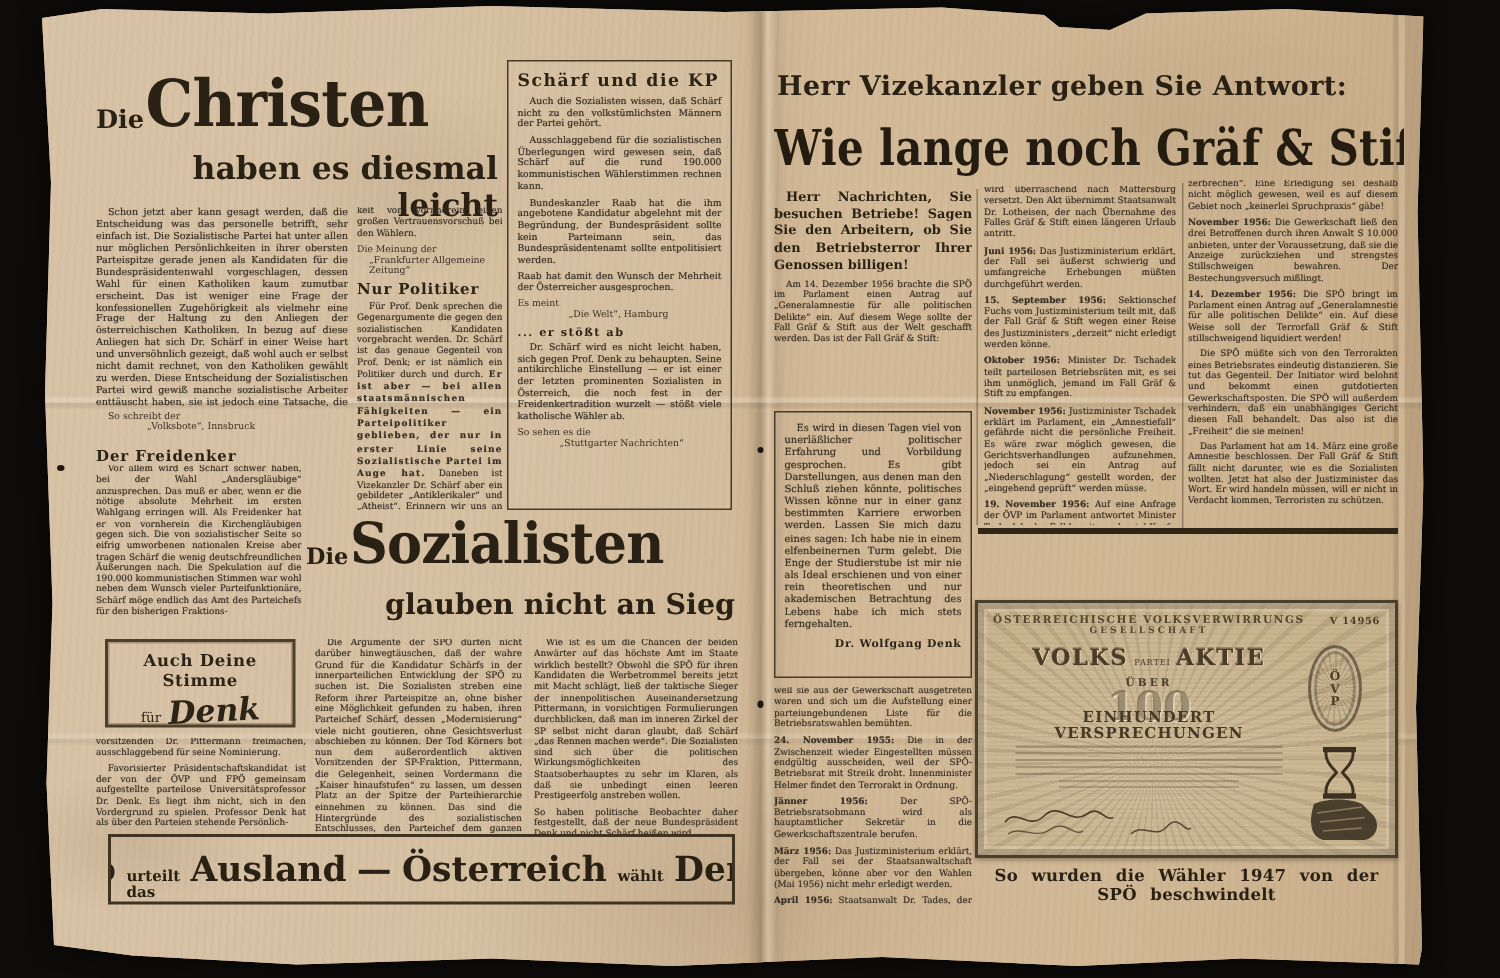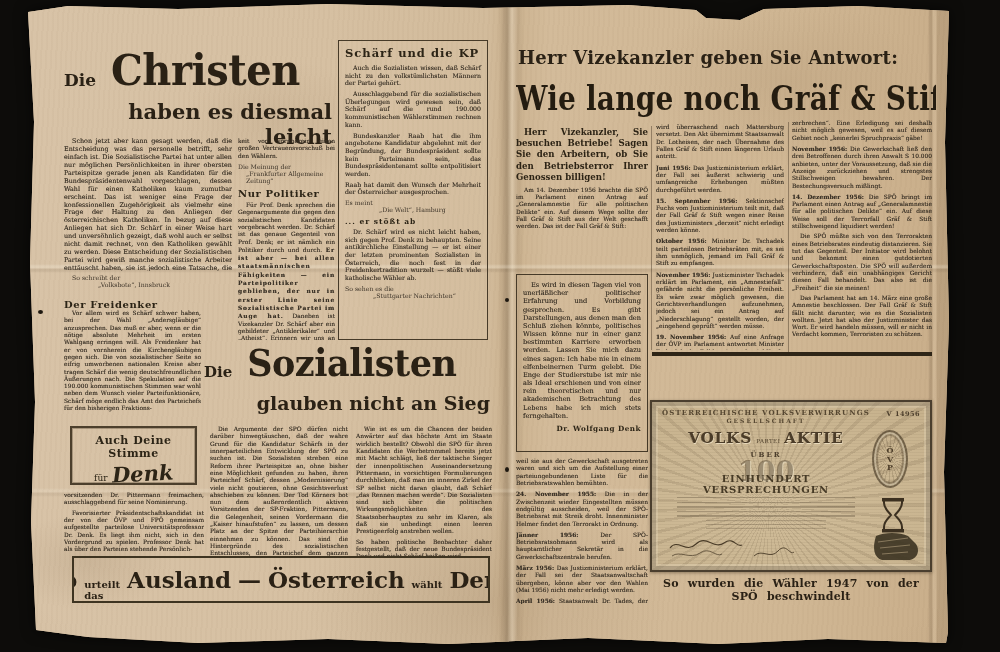--- a/index.html
+++ b/index.html
@@ -29,21 +29,21 @@
   .t{font-size:6.4px;line-height:1.24;text-align:justify;margin:0 0 3px 0;color:#3b3227;text-shadow:0 0 .5px rgba(59,50,39,.65);}
   .t.ind{text-indent:8px;}
   .sm{font-size:5.9px;}
   .attr{font-size:6.2px;margin-top:2px;color:#3b3227;}
   .attr .src{display:block;padding-left:26px;}
   .h-sec{font-weight:bold;font-size:10px;letter-spacing:.6px;color:#2c2416;margin:4px 0 3px 0;}
   .date{font-weight:bold;}
   .emph{font-weight:bold;letter-spacing:.8px;}
   .rule-v{position:absolute;width:1px;background:rgba(70,56,38,.45);}
   
-  .hl-row{display:flex;align-items:baseline;gap:15px;color:#2a2115;}
+  .hl-row{display:flex;align-items:baseline;gap:1px;color:#2a2115;}
   .hl-sm{font-weight:bold;font-size:17px;}
   .hl-lg{font-weight:bold;font-size:40px;letter-spacing:-.5px;transform:scaleY(1.08);transform-origin:left bottom;}
   .hl-sub{font-weight:bold;font-size:20px;color:#2a2115;text-align:right;}
   
   .kp-box{border:1.5px solid #463a28;padding:5px 6px;background:rgba(255,245,225,.06);}
   .kp-box .t{font-size:6.2px;}
   .kp-head{font-weight:bold;font-size:11.5px;letter-spacing:1px;color:#2c2416;border-bottom:0;margin:0 0 4px 0;}
   .kp-sub{font-weight:bold;font-size:7.5px;letter-spacing:1px;margin:4px 0 2px 0;color:#2c2416;}
   .denk-box{border:2px solid #4c3f2c;box-shadow:inset 0 0 0 1px rgba(76,63,44,.35);text-align:center;padding:6px 2px 2px 2px;}
   .denk-l1{font-weight:bold;font-size:11px;letter-spacing:.5px;color:#2c2416;}
@@ -188,21 +188,21 @@
       <span class="big">Denk</span>
     </div>
 
     <div class="blk kicker" style="left:518px;top:47px;width:400px;">Herr Vizekanzler geben Sie Antwort:</div>
     <div class="blk headline2" style="left:516px;top:79px;width:420px;height:42px;">Wie lange noch Gräf &amp; Stift?</div>
 
     <div class="rule-v" style="left:651px;top:126px;height:224px;"></div>
     <div class="rule-v" style="left:788px;top:122px;height:230px;"></div>
 
     <div class="blk" style="left:516px;top:127px;width:132px;height:144px;">
-      <p class="lead-b">Herr Vizekanzler, Sie besuchen Betriebe! Sagen Sie den Arbeitern, ob Sie den Betriebsterror Ihrer Genossen billigen!</p>
+      <p class="lead-b">Herr Nachrichten, Sie besuchen Betriebe! Sagen Sie den Arbeitern, ob Sie den Betriebsterror Ihrer Genossen billigen!</p>
       <p class="t sm ind">Am 14. Dezember 1956 brachte die SPÖ im Parlament einen Antrag auf „Generalamnestie für alle politischen Delikte“ ein. Auf diesem Wege sollte der Fall Gräf &amp; Stift aus der Welt geschafft werden. Das ist der Fall Gräf &amp; Stift:</p>
 
     </div>
 
     <div class="blk qbox" style="left:516px;top:274px;width:132px;height:178px;">
       <p class="t ind">Es wird in diesen Tagen viel von unerläßlicher politischer Erfahrung und Vorbildung gesprochen. Es gibt Darstellungen, aus denen man den Schluß ziehen könnte, politisches Wissen könne nur in einer ganz bestimmten Karriere erworben werden. Lassen Sie mich dazu eines sagen: Ich habe nie in einem elfenbeinernen Turm gelebt. Die Enge der Studierstube ist mir nie als Ideal erschienen und von einer rein theoretischen und nur akademischen Betrachtung des Lebens habe ich mich stets ferngehalten.</p>
       <div class="qsig">Dr. Wolfgang Denk</div>
     </div>
 
     <div class="blk" style="left:516px;top:458px;width:132px;height:146px;">

